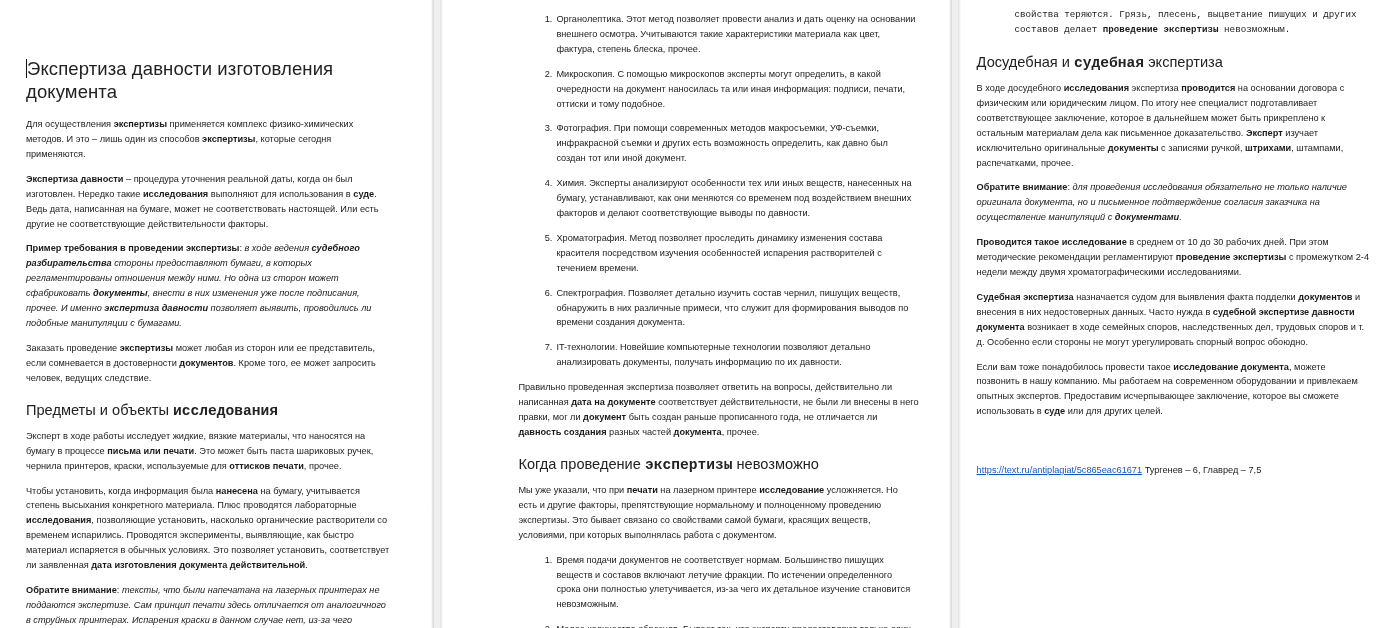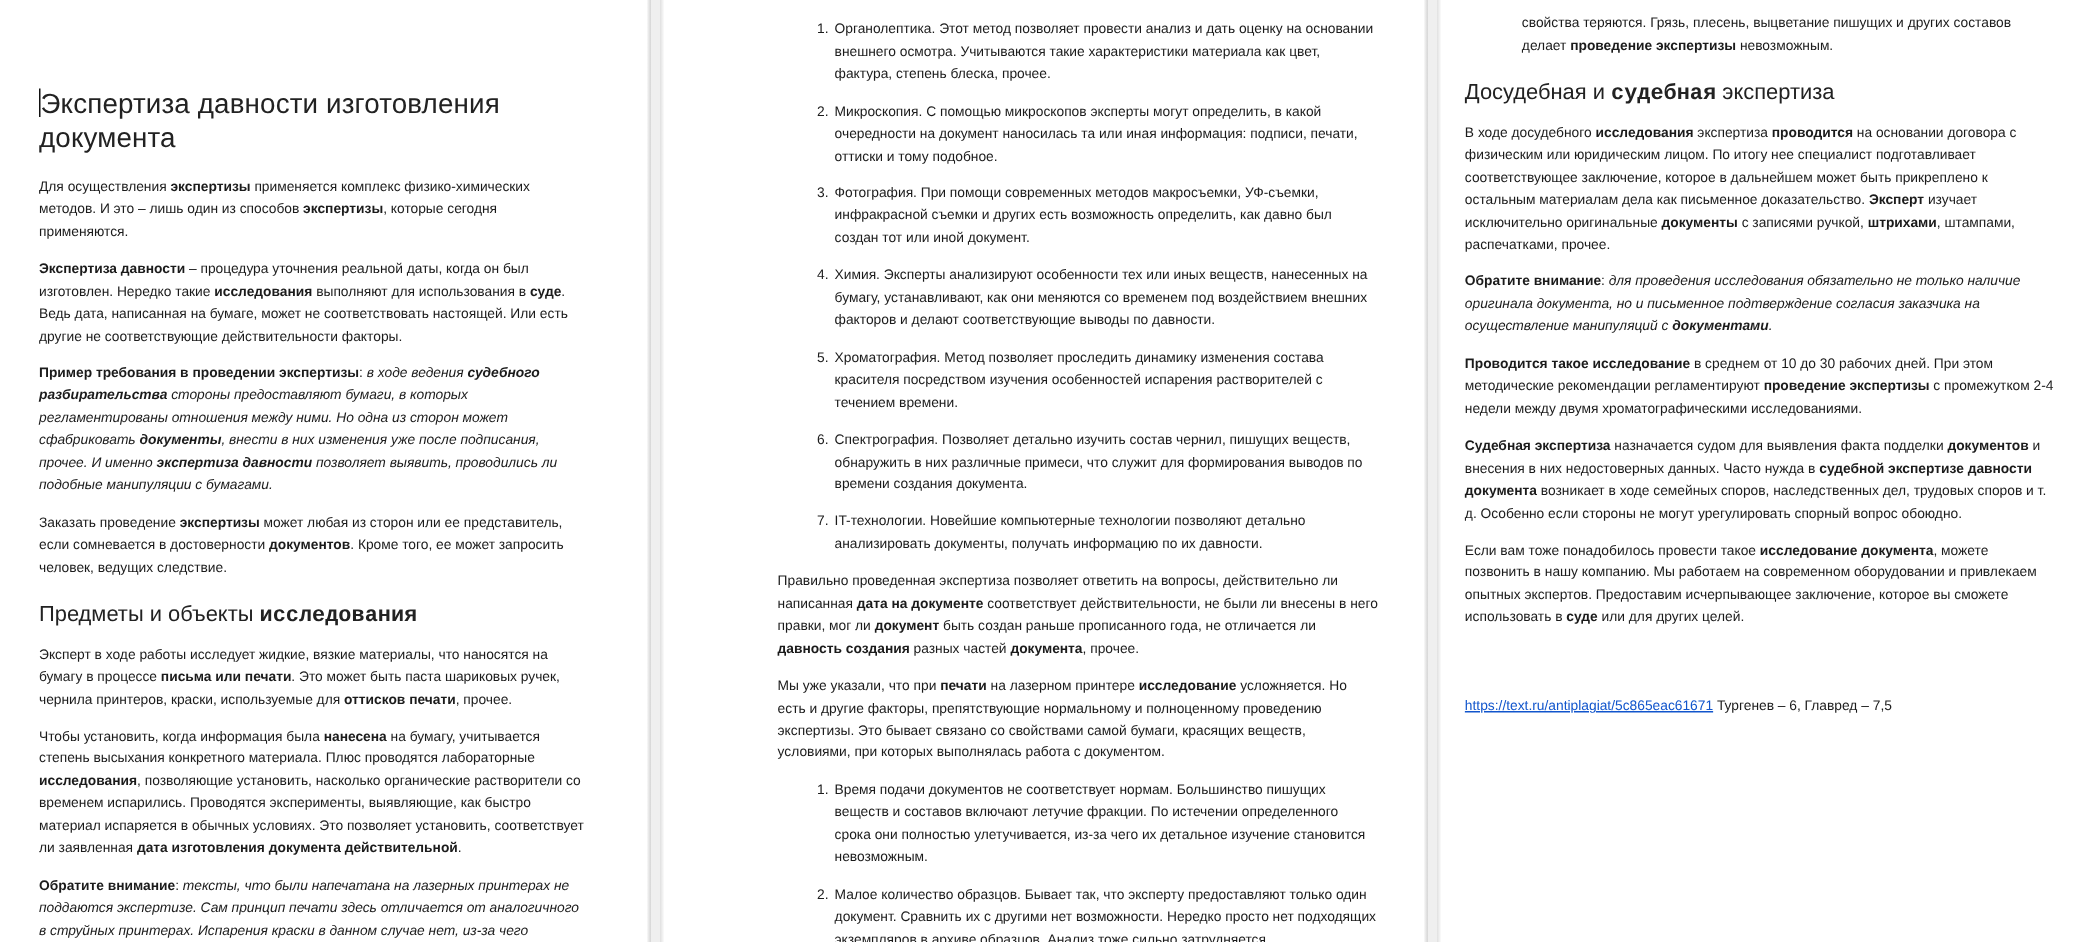--- a/index.html
+++ b/index.html
@@ -146,20 +146,21 @@
     color: #1b1b1b;
   }
   ol.numlist li b { font-weight: 400; }
 
   p.hanging {
     font-size: 9.2px;
     line-height: 1.62;
     color: #1b1b1b;
     margin: 0 0 10px 0;
     padding-left: 38px;
+    font-family: Liberation Mono, monospace;
   }
   p.hanging b { font-weight: 700; }
 
   p.footer-link {
     font-size: 9.2px;
     line-height: 1.62;
     color: #1b1b1b;
     margin: 44px 0 0 0;
   }
   p.footer-link a {
@@ -212,20 +213,21 @@
       <li><span>Микроскопия. С помощью микроскопов </span><b>эксперты</b><span> могут определить, в какой очередности на </span><b>документ</b><span> наносилась та или иная информация: </span><b>подписи, печати, оттиски</b><span> и тому подобное.</span></li>
       <li><span>Фотография. При помощи современных методов макросъемки, УФ-съемки, инфракрасной съемки и других есть возможность определить, как давно был создан тот или иной </span><b>документ</b><span>.</span></li>
       <li><span>Химия. </span><b>Эксперты</b><span> анализируют особенности тех или иных веществ, </span><b>нанесенных на бумагу</b><span>, устанавливают, как они меняются со временем под воздействием внешних факторов и делают соответствующие выводы по </span><b>давности</b><span>.</span></li>
       <li><span>Хроматография. Метод позволяет проследить динамику изменения состава красителя посредством изучения особенностей испарения растворителей с течением времени.</span></li>
       <li><span>Спектрография. Позволяет детально изучить состав чернил, пишущих веществ, обнаружить в них различные примеси, что служит для формирования выводов по времени </span><b>создания документа</b><span>.</span></li>
       <li><span>IT-технологии. Новейшие компьютерные технологии позволяют детально анализировать документы, получать информацию по их </span><b>давности</b><span>.</span></li>
     </ol>
 
     <p class="para"><span>Правильно проведенная экспертиза позволяет ответить на вопросы, действительно ли написанная </span><b>дата на документе</b><span> соответствует действительности, не были ли внесены в него правки, мог ли </span><b>документ</b><span> быть создан раньше прописанного года, не отличается ли </span><b>давность создания</b><span> разных частей </span><b>документа</b><span>, прочее.</span></p>
 
+    <h2 class="sec-head"><span>Когда проведение </span><b>экспертизы</b><span> невозможно</span></h2>
 
     <p class="para"><span>Мы уже указали, что при </span><b>печати</b><span> на лазерном принтере </span><b>исследование</b><span> усложняется. Но есть и другие факторы, препятствующие нормальному и полноценному проведению экспертизы. Это бывает связано со свойствами самой бумаги, красящих веществ, условиями, при которых выполнялась работа с документом.</span></p>
 
 
     <ol class="numlist">
       <li><b>Время подачи документов</b><span> не соответствует нормам. Большинство пишущих веществ и составов включают летучие фракции. По истечении определенного </span><b>срока</b><span> они полностью улетучивается, из-за чего их детальное изучение становится невозможным.</span></li>
       <li><span>Малое количество образцов. Бывает так, что </span><b>эксперту</b><span> предоставляют только один документ. Сравнить их с другими нет возможности. Нередко просто нет подходящих экземпляров в архиве образцов. Анализ тоже сильно затрудняется.</span></li>
 
     </ol>
 

